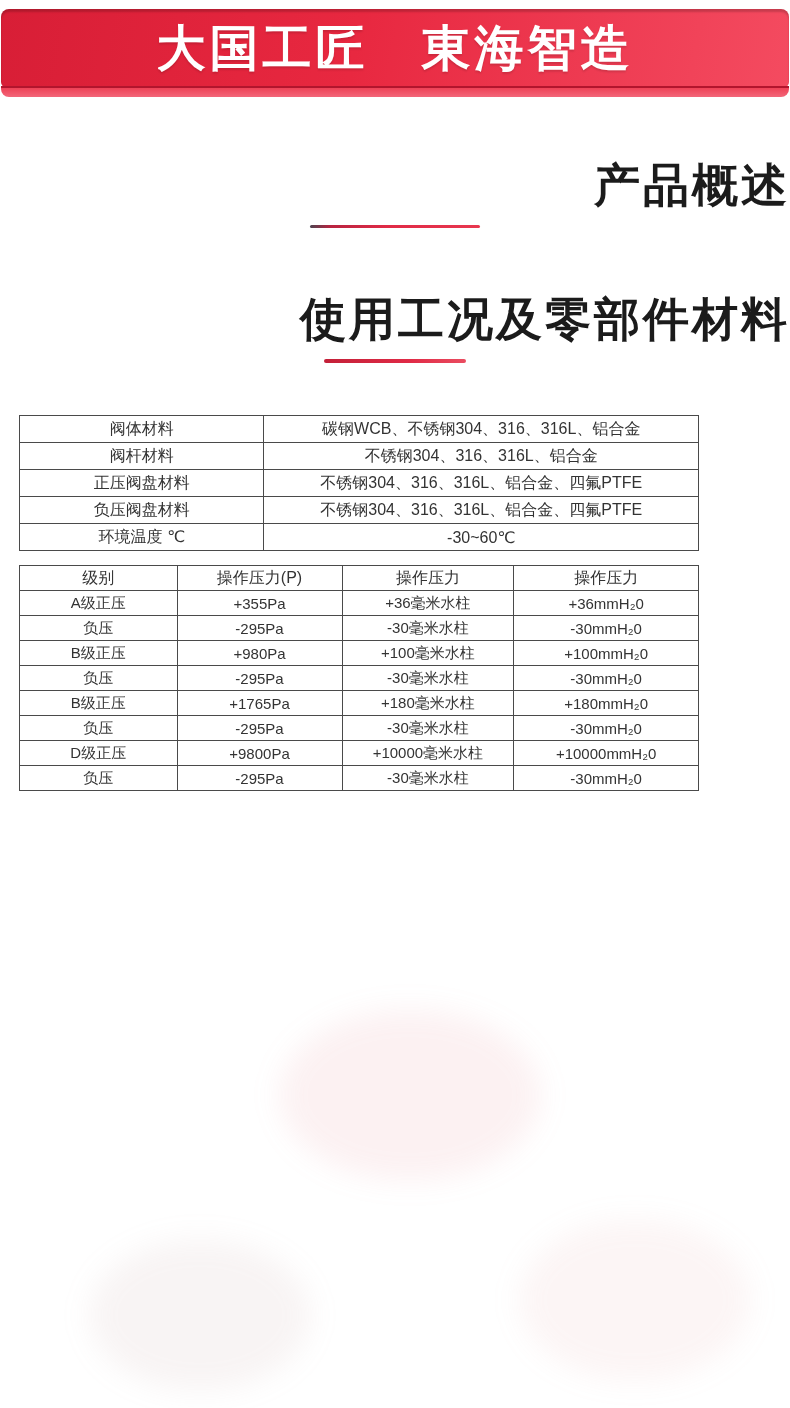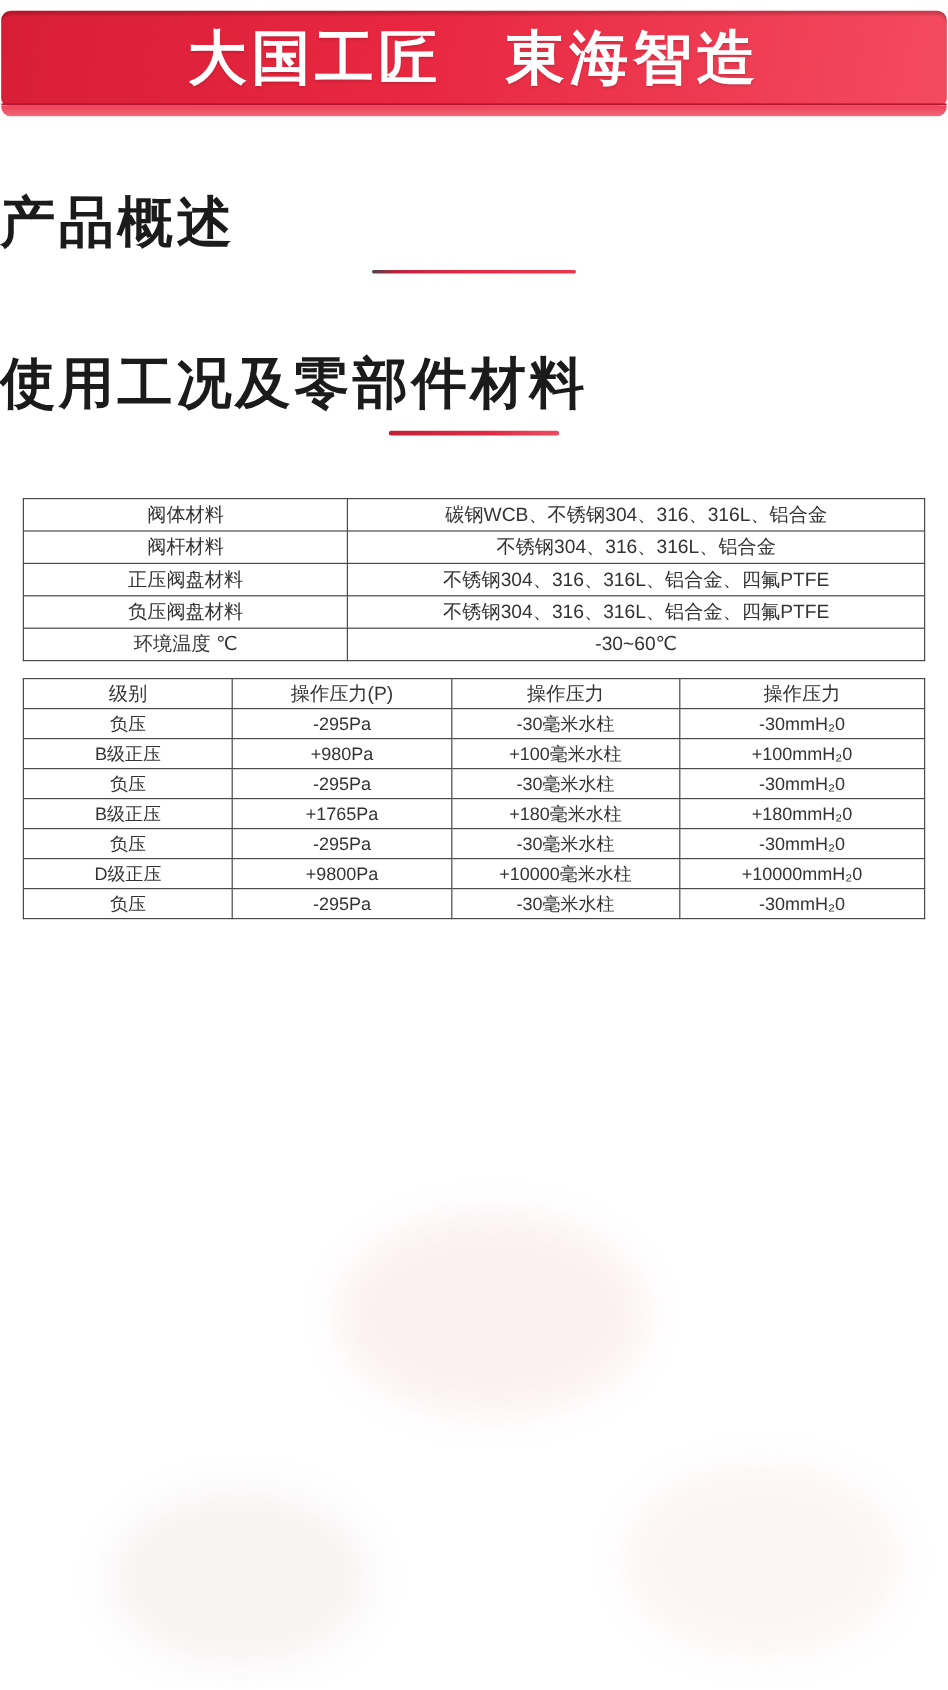--- a/index.html
+++ b/index.html
@@ -37,21 +37,21 @@
     color:#ffffff;
     font-size:49px;
     font-weight:bold;
     letter-spacing:4px;
     text-shadow:0 2px 2px rgba(0,0,0,.12);
     white-space:nowrap;
   }
   
   .section-title{
     margin:0;
-    text-align:left;
+    text-align:right;
     font-size:46px;
     line-height:54px;
     font-weight:bold;
     color:#1b1b1b;
     letter-spacing:3px;
   }
   .title-overview{margin-top:70px;}
   .title-materials{margin-top:64px;}
   .title-underline{
     height:3px;width:170px;
@@ -66,21 +66,21 @@
     font-size:30px;
     line-height:42px;
     letter-spacing:4.5px;
     color:#2e2e2e;
     text-align:justify;
     text-indent:88px;
     font-weight:400;
   }
   
   table{
-    width:752px;
+    width:680px;
     margin:52px 19px 0;
     border-collapse:collapse;
     table-layout:fixed;
     background:transparent;
     position:relative;
     z-index:2;
   }
   table.pressure{margin-top:14px;}
   td,th{
     border:1px solid #4a4a4a;
@@ -163,20 +163,26 @@
     <thead>
       <tr>
         <th>级别</th>
         <th>操作压力(P)</th>
         <th>操作压力</th>
         <th>操作压力</th>
       </tr>
     </thead>
     <tbody>
       <tr>
+        <td>A级正压</td>
+        <td>+355Pa</td>
+        <td>+36毫米水柱</td>
+        <td>+36mmH₂0</td>
+      </tr>
+      <tr>
         <td>负压</td>
         <td>-295Pa</td>
         <td>-30毫米水柱</td>
         <td>-30mmH₂0</td>
       </tr>
       <tr>
         <td>B级正压</td>
         <td>+980Pa</td>
         <td>+100毫米水柱</td>
         <td>+100mmH₂0</td>

